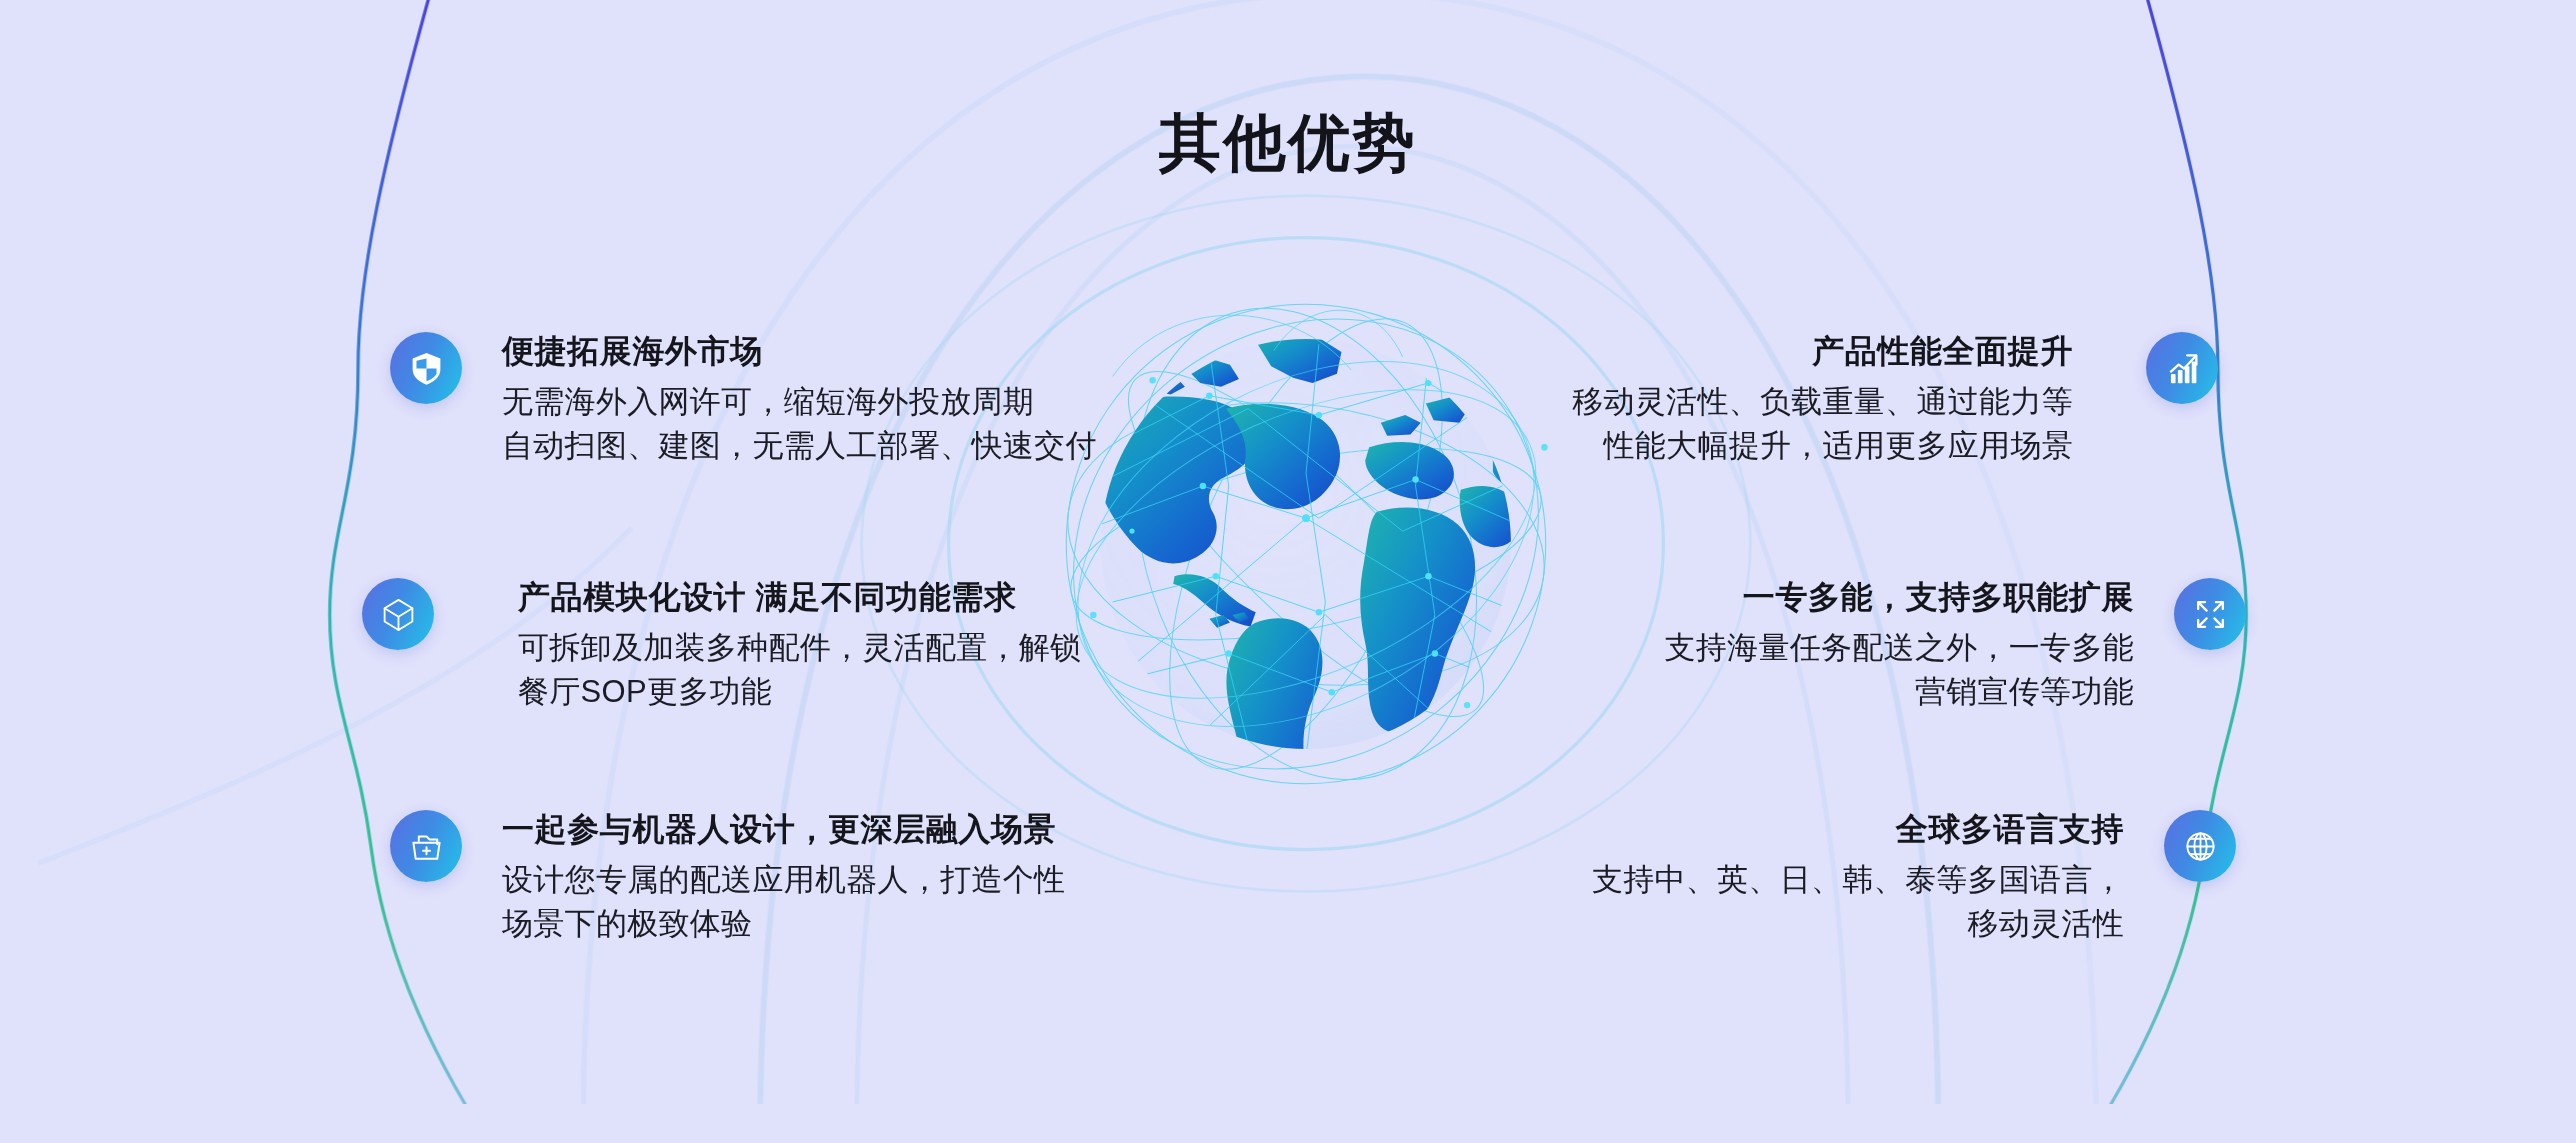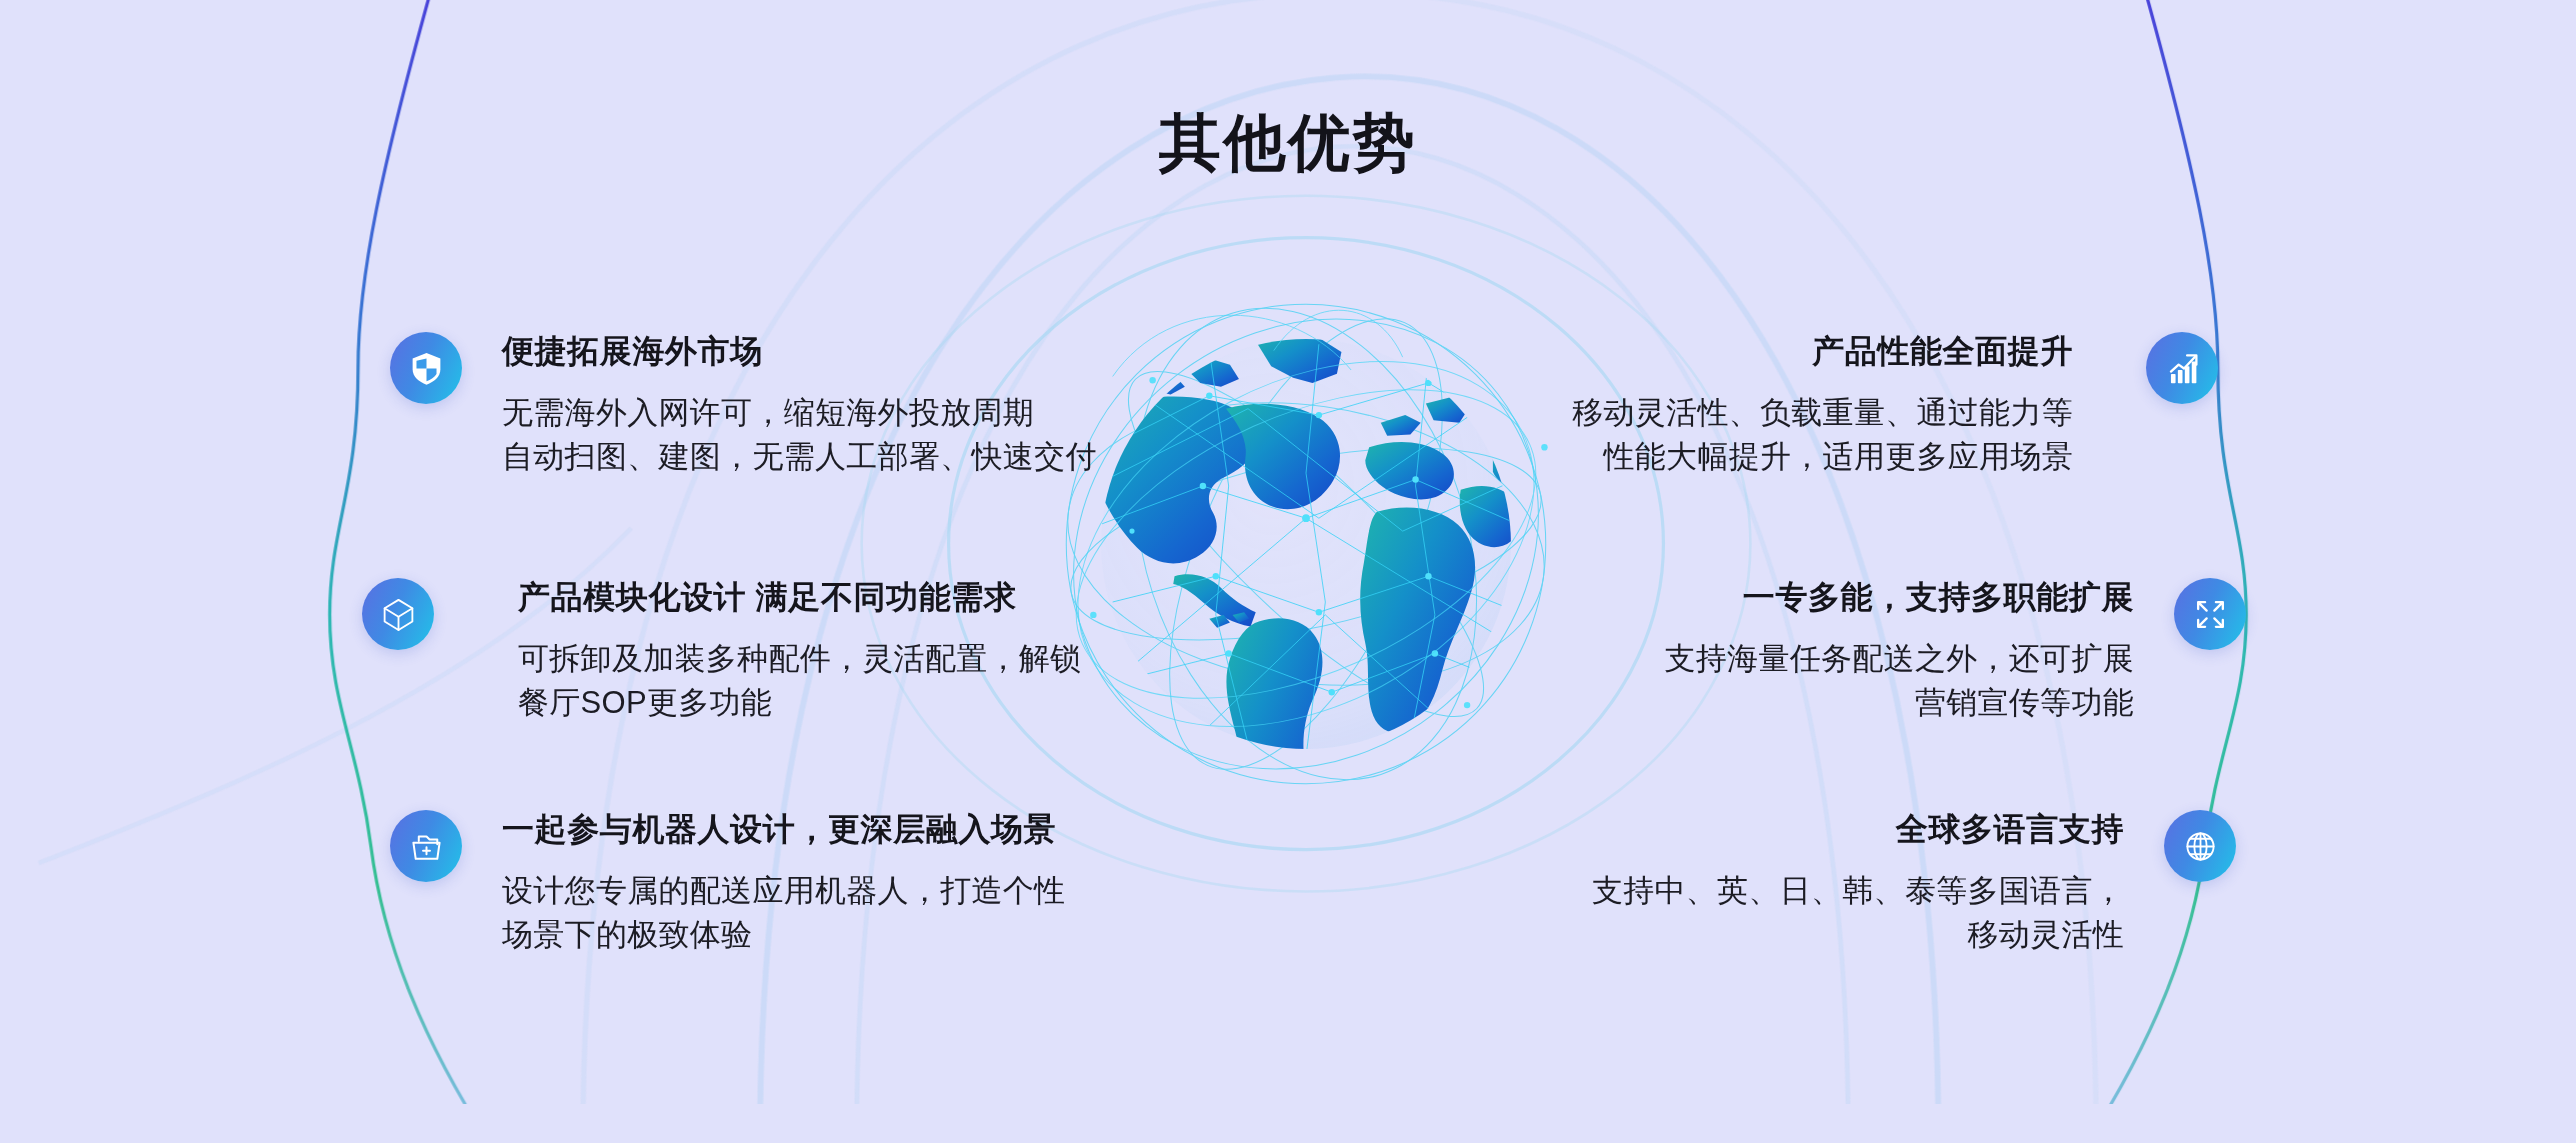--- a/index.html
+++ b/index.html
@@ -69,21 +69,21 @@
     white-space:nowrap;
   }
   .feat-line {
     font-size:31px;
     font-weight:400;
     color:#1c1c24;
     line-height:1.42;
     letter-spacing:0.3px;
     white-space:nowrap;
   }
-  .feat-title + .feat-line { margin-top:20px; }
+  .feat-title + .feat-line { margin-top:9px; }
 
   
   .f1 { top:332px; }
   .f2 { top:578px; }
   .f3 { top:810px; }
 
   
   .fL1 { left:358px; }
   .fL2 { left:330px;gap:44px; }
   .fL3 { left:358px; }
@@ -332,21 +332,21 @@
     <div class="feat-icon">
       <svg viewBox="0 0 48 48" aria-hidden="true" fill="none" stroke="#ffffff" stroke-width="3" stroke-linecap="round" stroke-linejoin="round">
         <path d="M19 19 L8 8 M8 8 V17 M8 8 H17"></path>
         <path d="M29 19 L40 8 M40 8 V17 M40 8 H31"></path>
         <path d="M19 29 L8 40 M8 40 V31 M8 40 H17"></path>
         <path d="M29 29 L40 40 M40 40 V31 M40 40 H31"></path>
       </svg>
     </div>
     <div class="feat-text">
       <div class="feat-title">一专多能，支持多职能扩展</div>
-      <div class="feat-line">支持海量任务配送之外，还可扩展</div>
+      <div class="feat-line">支持海量任务配送之外，一专多能</div>
       <div class="feat-line">营销宣传等功能</div>
     </div>
   </div>
 
   <div class="feature right f3 fR3">
     <div class="feat-icon">
       <svg viewBox="0 0 48 48" aria-hidden="true" fill="none" stroke="#ffffff" stroke-width="2.4" stroke-linecap="round">
         <circle cx="24" cy="24" r="17"></circle>
         <ellipse cx="24" cy="24" rx="8" ry="17"></ellipse>
         <path d="M7 24 H41"></path>

